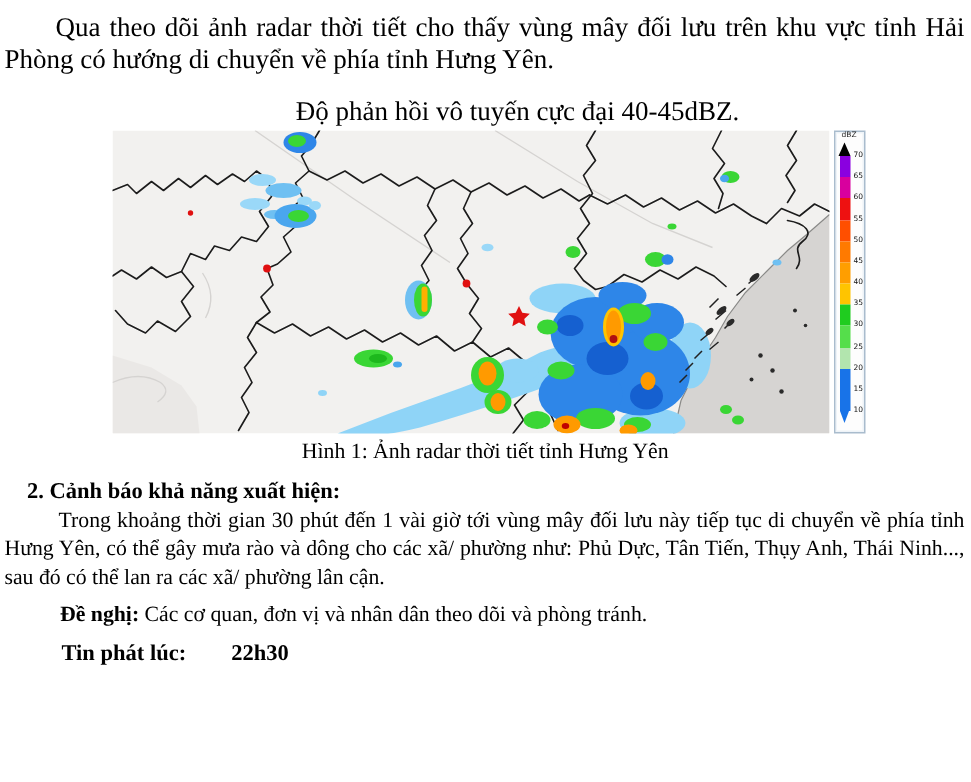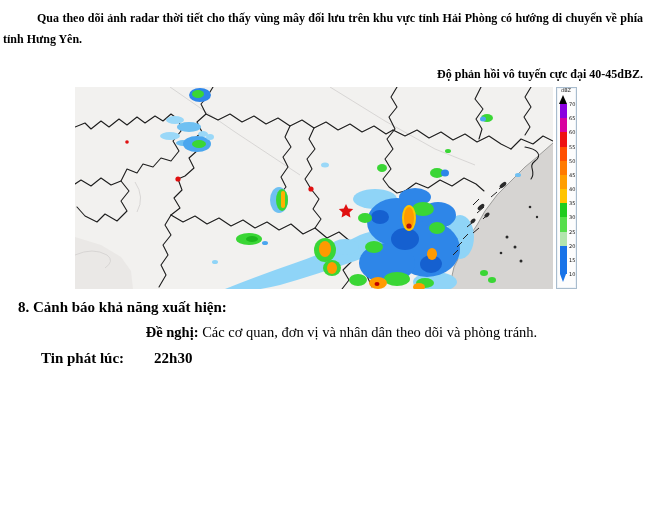--- a/index.html
+++ b/index.html
@@ -1,35 +1,35 @@
 <!DOCTYPE html>
 <html><head>
 <meta charset="utf-8">
 <style>
   html,body{margin:0;padding:0;background:#ffffff;}
   body{width:647px;height:521px;overflow:hidden;font-family:"Liberation Serif","DejaVu Serif",serif;color:#000;}
   .page{position:relative;width:647px;height:521px;background:#fff;padding:0;}
-  .doc-text{font-size:12px;line-height:21px;text-align:justify;margin:0 4px 0 3px;font-weight:bold;}
+  .doc-text{font-size:18px;line-height:21px;text-align:justify;margin:0 4px 0 3px;}
   .p1{padding-top:8px;text-indent:34px;}
-  .p2{margin-top:14px;text-indent:44px;text-align:right;}
+  .p2{margin-top:14px;text-indent:44px;text-align:center;}
   .figure{position:relative;margin:2px 0 0 75px;width:502px;height:202px;display:flex;}
   .map-wrap{width:478px;height:202px;position:relative;}
   .legend{position:relative;width:19px;height:200px;margin-left:3px;border:1px solid #a9bccd;background:#fdfdfd;box-shadow:inset 0 0 0 1px #eef3f8;}
   .legend-unit{position:absolute;top:-1px;left:4px;font-size:5px;line-height:6px;color:#222;font-family:"DejaVu Sans",sans-serif;}
   .legend-bar{position:absolute;left:3px;top:16px;width:7px;height:170px;display:flex;flex-direction:column;}
   .legend-bar .seg{flex:1 1 auto;}
   .legend-ticks span{position:absolute;left:12px;transform:translateY(-50%);font-size:5px;line-height:5px;color:#111;font-family:"DejaVu Sans",sans-serif;}
   .arrow-up{position:absolute;left:2px;top:7px;width:0;height:0;border-left:4.5px solid transparent;border-right:4.5px solid transparent;border-bottom:9px solid #000;}
   .arrow-down{position:absolute;left:3px;top:186px;width:0;height:0;border-left:3.5px solid transparent;border-right:3.5px solid transparent;border-top:8px solid #1873e8;}
   .caption{text-align:center;font-size:14.5px;line-height:18px;margin:3px 0 0 0;}
   .caption.src{margin-top:1px;}
   .h2{font-weight:bold;font-size:15px;line-height:20px;margin:8px 4px 0 3px;text-indent:15px;text-align:left;}
   .sec-p{font-size:14.5px;line-height:19px;text-align:justify;margin:0 4px 0 3px;text-indent:36px;}
   .h3{font-weight:bold;font-size:15px;line-height:20px;margin:4px 4px 0 3px;text-indent:37px;text-align:left;}
-  .denghi{font-size:14.5px;line-height:20px;margin:5px 4px 0 3px;text-indent:37px;text-align:center;}
+  .denghi{font-size:14.5px;line-height:20px;margin:5px 4px 0 3px;text-indent:37px;text-align:left;}
   .denghi b{font-weight:bold;}
   .tinphat{font-weight:bold;font-size:15px;line-height:20px;margin:6px 4px 0 3px;text-indent:38px;text-align:left;}
   .tinphat .val{display:inline-block;margin-left:30px;text-indent:0;}
 </style>
 </head>
 <body>
 
 <div class="page">
 
   <p class="doc-text p1">Qua theo dõi ảnh radar thời tiết cho thấy vùng mây đối lưu trên khu vực tỉnh Hải Phòng có hướng di chuyển về phía tỉnh Hưng Yên.</p>
@@ -188,21 +188,23 @@
           <span style="top: 115.167px;">35</span>
           <span style="top: 129.333px;">30</span>
           <span style="top: 143.5px;">25</span>
           <span style="top: 157.667px;">20</span>
           <span style="top: 171.833px;">15</span>
           <span style="top: 186px;">10</span>
         </div>
     </div>
   </div>
 
-
-  <p class="h2">8. Cảnh báo khả năng xuất hiện:</p>
+  <p class="caption">Hình 1: Ảnh radar thời tiết tỉnh Hưng Yên</p>
+
+  <p class="h2">2. Cảnh báo khả năng xuất hiện:</p>
+  <p class="sec-p">Trong khoảng thời gian 30 phút  đến 1 vài giờ tới vùng mây đối lưu này tiếp tục di chuyển về phía tỉnh Hưng Yên, có thể gây mưa rào và dông cho các xã/ phường như: Phủ Dực, Tân Tiến, Thụy Anh, Thái Ninh..., sau đó có thể lan ra các xã/ phường lân cận.</p>
 
 
   <p class="denghi"><b>Đề nghị:</b><span> Các cơ quan, đơn vị và nhân dân theo dõi và phòng tránh.</span></p>
 
   <p class="tinphat"><span>Tin phát lúc:</span><span class="val">22h30</span></p>
 
 </div>
 
 </body></html>

